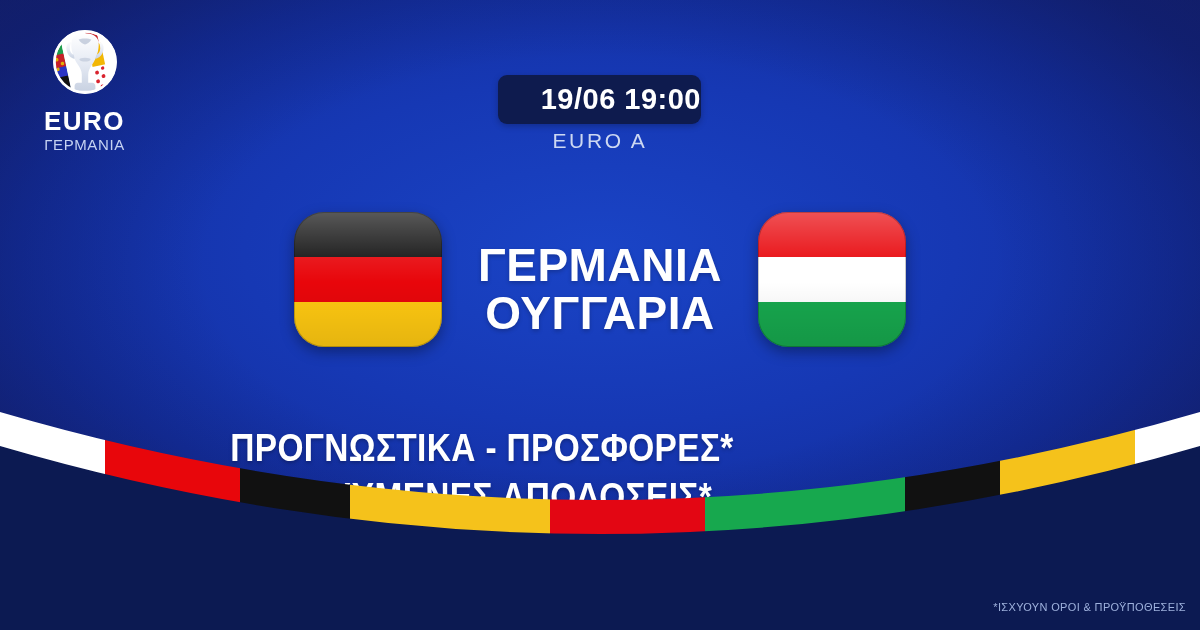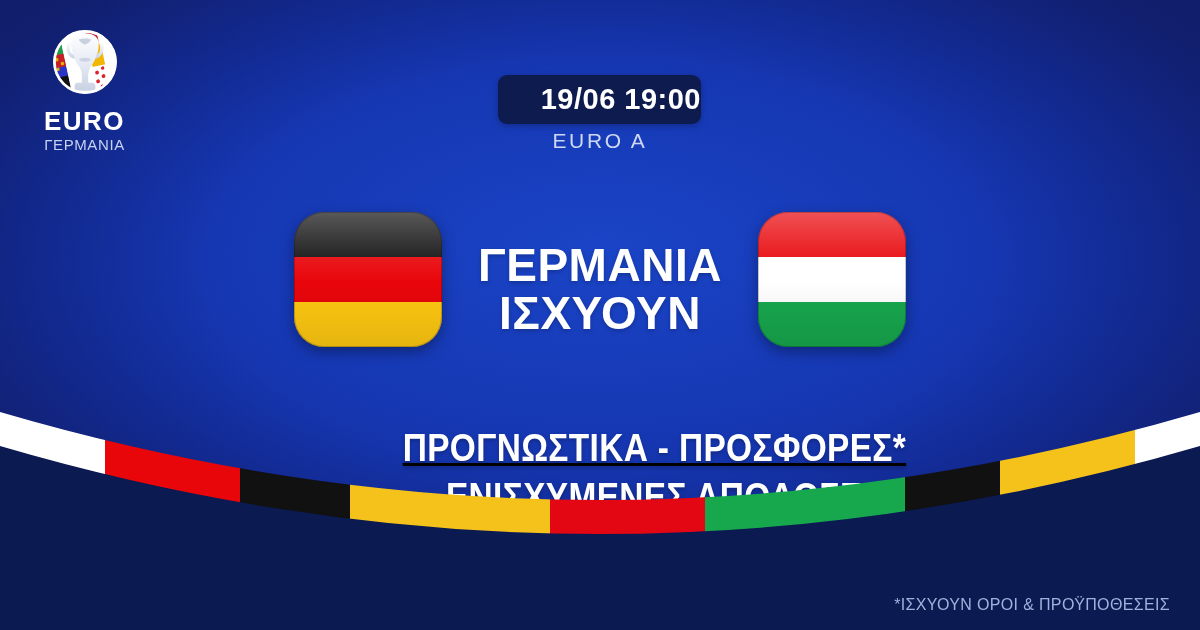--- a/index.html
+++ b/index.html
@@ -124,36 +124,35 @@
   .vs-dash.left  { align-items:flex-end; }
   #vs-text {
     font-size:30px; font-weight:bold; font-style:italic;
     color:#f5c21b; letter-spacing:-0.5px; line-height:1;
     text-shadow:1px 2px 0 rgba(120,70,0,0.45);
   }
 
   
   #promo {
     position:absolute; left:0; top:424px; width:964px;
-    text-align:right;
-    text-decoration:underline;
+    text-align:center;
   }
   .promo-line {
     font-family:"Liberation Sans Narrow","Liberation Sans", sans-serif;
     font-size:38px; font-weight:bold; color:#ffffff;
     letter-spacing:0.4px; line-height:1.28;
     transform:scaleX(0.88); transform-origin:center;
     text-shadow:0 2px 4px rgba(0,0,0,0.25);
     white-space:nowrap;
   }
 
   
   #fineprint {
-    position:absolute; right:30px; bottom:17px;
-    font-size:16px; color:#9fb2dd; letter-spacing:0.35px;
+    position:absolute; right:14px; bottom:17px;
+    font-size:11px; color:#9fb2dd; letter-spacing:0.35px;
     line-height:1; white-space:nowrap;margin-top:48px;
   }
 </style>
 </head>
 <body>
 
 <div id="stage">
 
   <div id="vignette"></div>
 
@@ -224,21 +223,21 @@
         <div style="background:#111111"></div>
         <div style="background:#E8060B"></div>
         <div style="background:#FFC911"></div>
       </div>
       <div class="flag-gloss"></div>
       <div class="flag-edge"></div>
     </div>
 
     <div id="names">
       <div class="team-name">ΓΕΡΜΑΝΙΑ</div>
-      <div class="team-name">ΙΣΧΥΟΥΝ</div>
+      <div class="team-name">ΟΥΓΓΑΡΙΑ</div>
     </div>
 
     <div class="flag-tile" id="flag-away">
       <div class="flag-stripes">
         <div style="background:#E8060B"></div>
         <div style="background:#FFFFFF"></div>
         <div style="background:#17A84E"></div>
       </div>
       <div class="flag-gloss"></div>
       <div class="flag-edge"></div>

